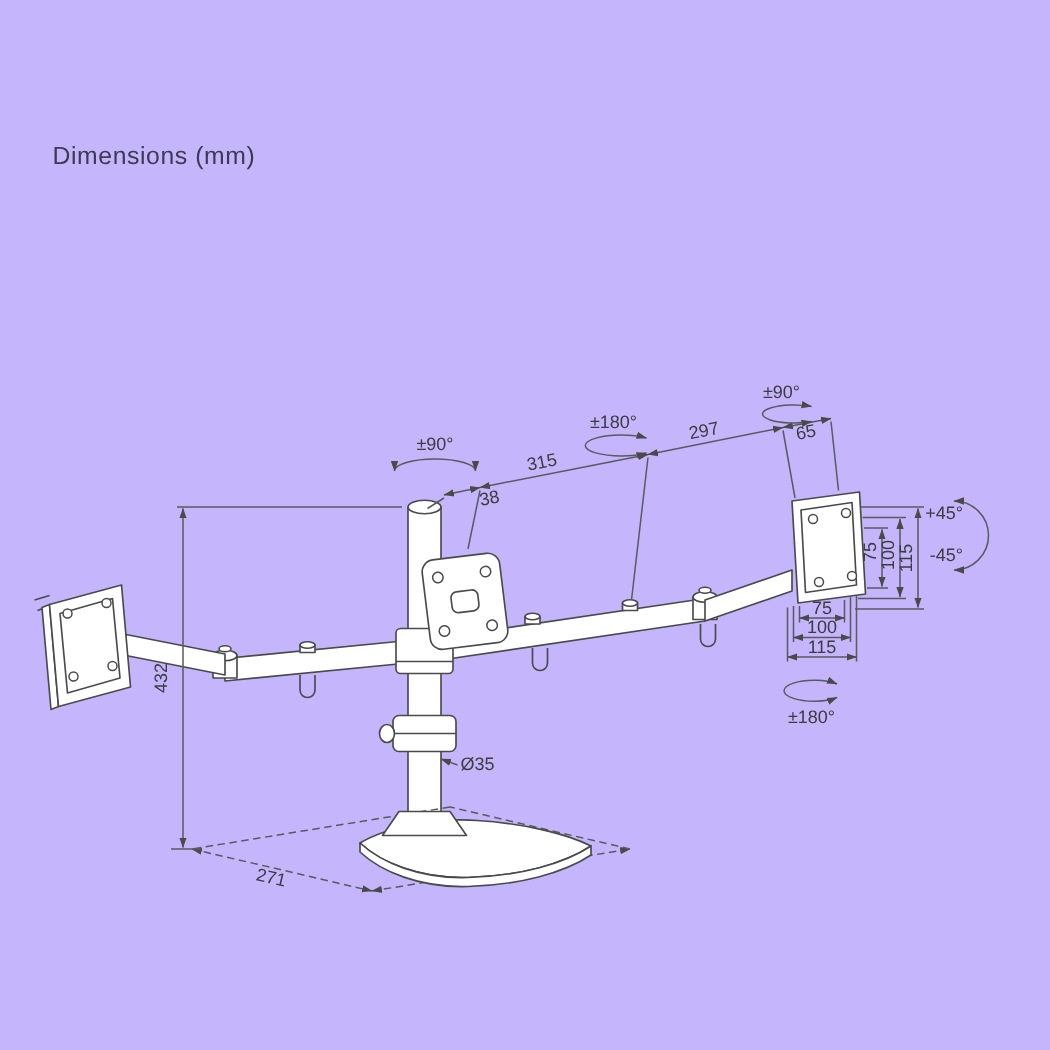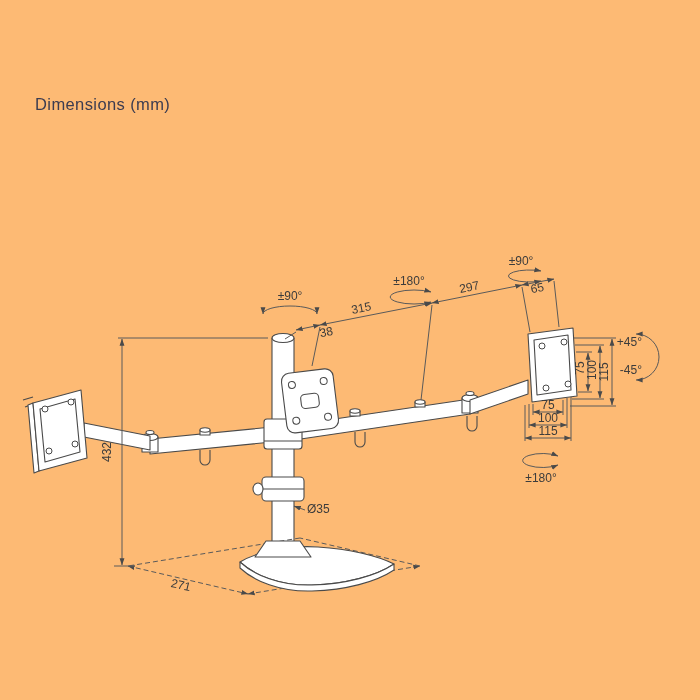--- a/index.html
+++ b/index.html
@@ -1,16 +1,16 @@
 <!DOCTYPE html>
 <html><head>
 <meta charset="utf-8">
 <style>
   html,body{margin:0;padding:0;background:#ffffff;width:700px;height:700px;overflow:hidden;}
-  .page{position:relative;width:700px;height:700px;background:#fdba74;font-family:"Liberation Sans",sans-serif;}
+  .page{position:relative;width:700px;height:700px;background:#c4b5fd;font-family:"Liberation Sans",sans-serif;}
   .title{position:absolute;left:35px;top:95px;font-size:16.5px;font-weight:500;color:#3c3c50;letter-spacing:.4px;}
   svg{position:absolute;left:0;top:0;}
   .part{fill:#ffffff;stroke:#4a4a4a;stroke-width:1.1;stroke-linejoin:round;}
   .ln{fill:none;stroke:#4a4a4a;stroke-width:1.1;stroke-linejoin:round;}
   .dim{fill:none;stroke:#5a5a5a;stroke-width:1;}
   .dashed{stroke-dasharray:5 3;}
   .hole{fill:#ffffff;stroke:#4a4a4a;stroke-width:1;}
   .dimtxt{font-family:"Liberation Sans",sans-serif;font-size:12px;fill:#3c3c3c;}
 </style>
 </head>

